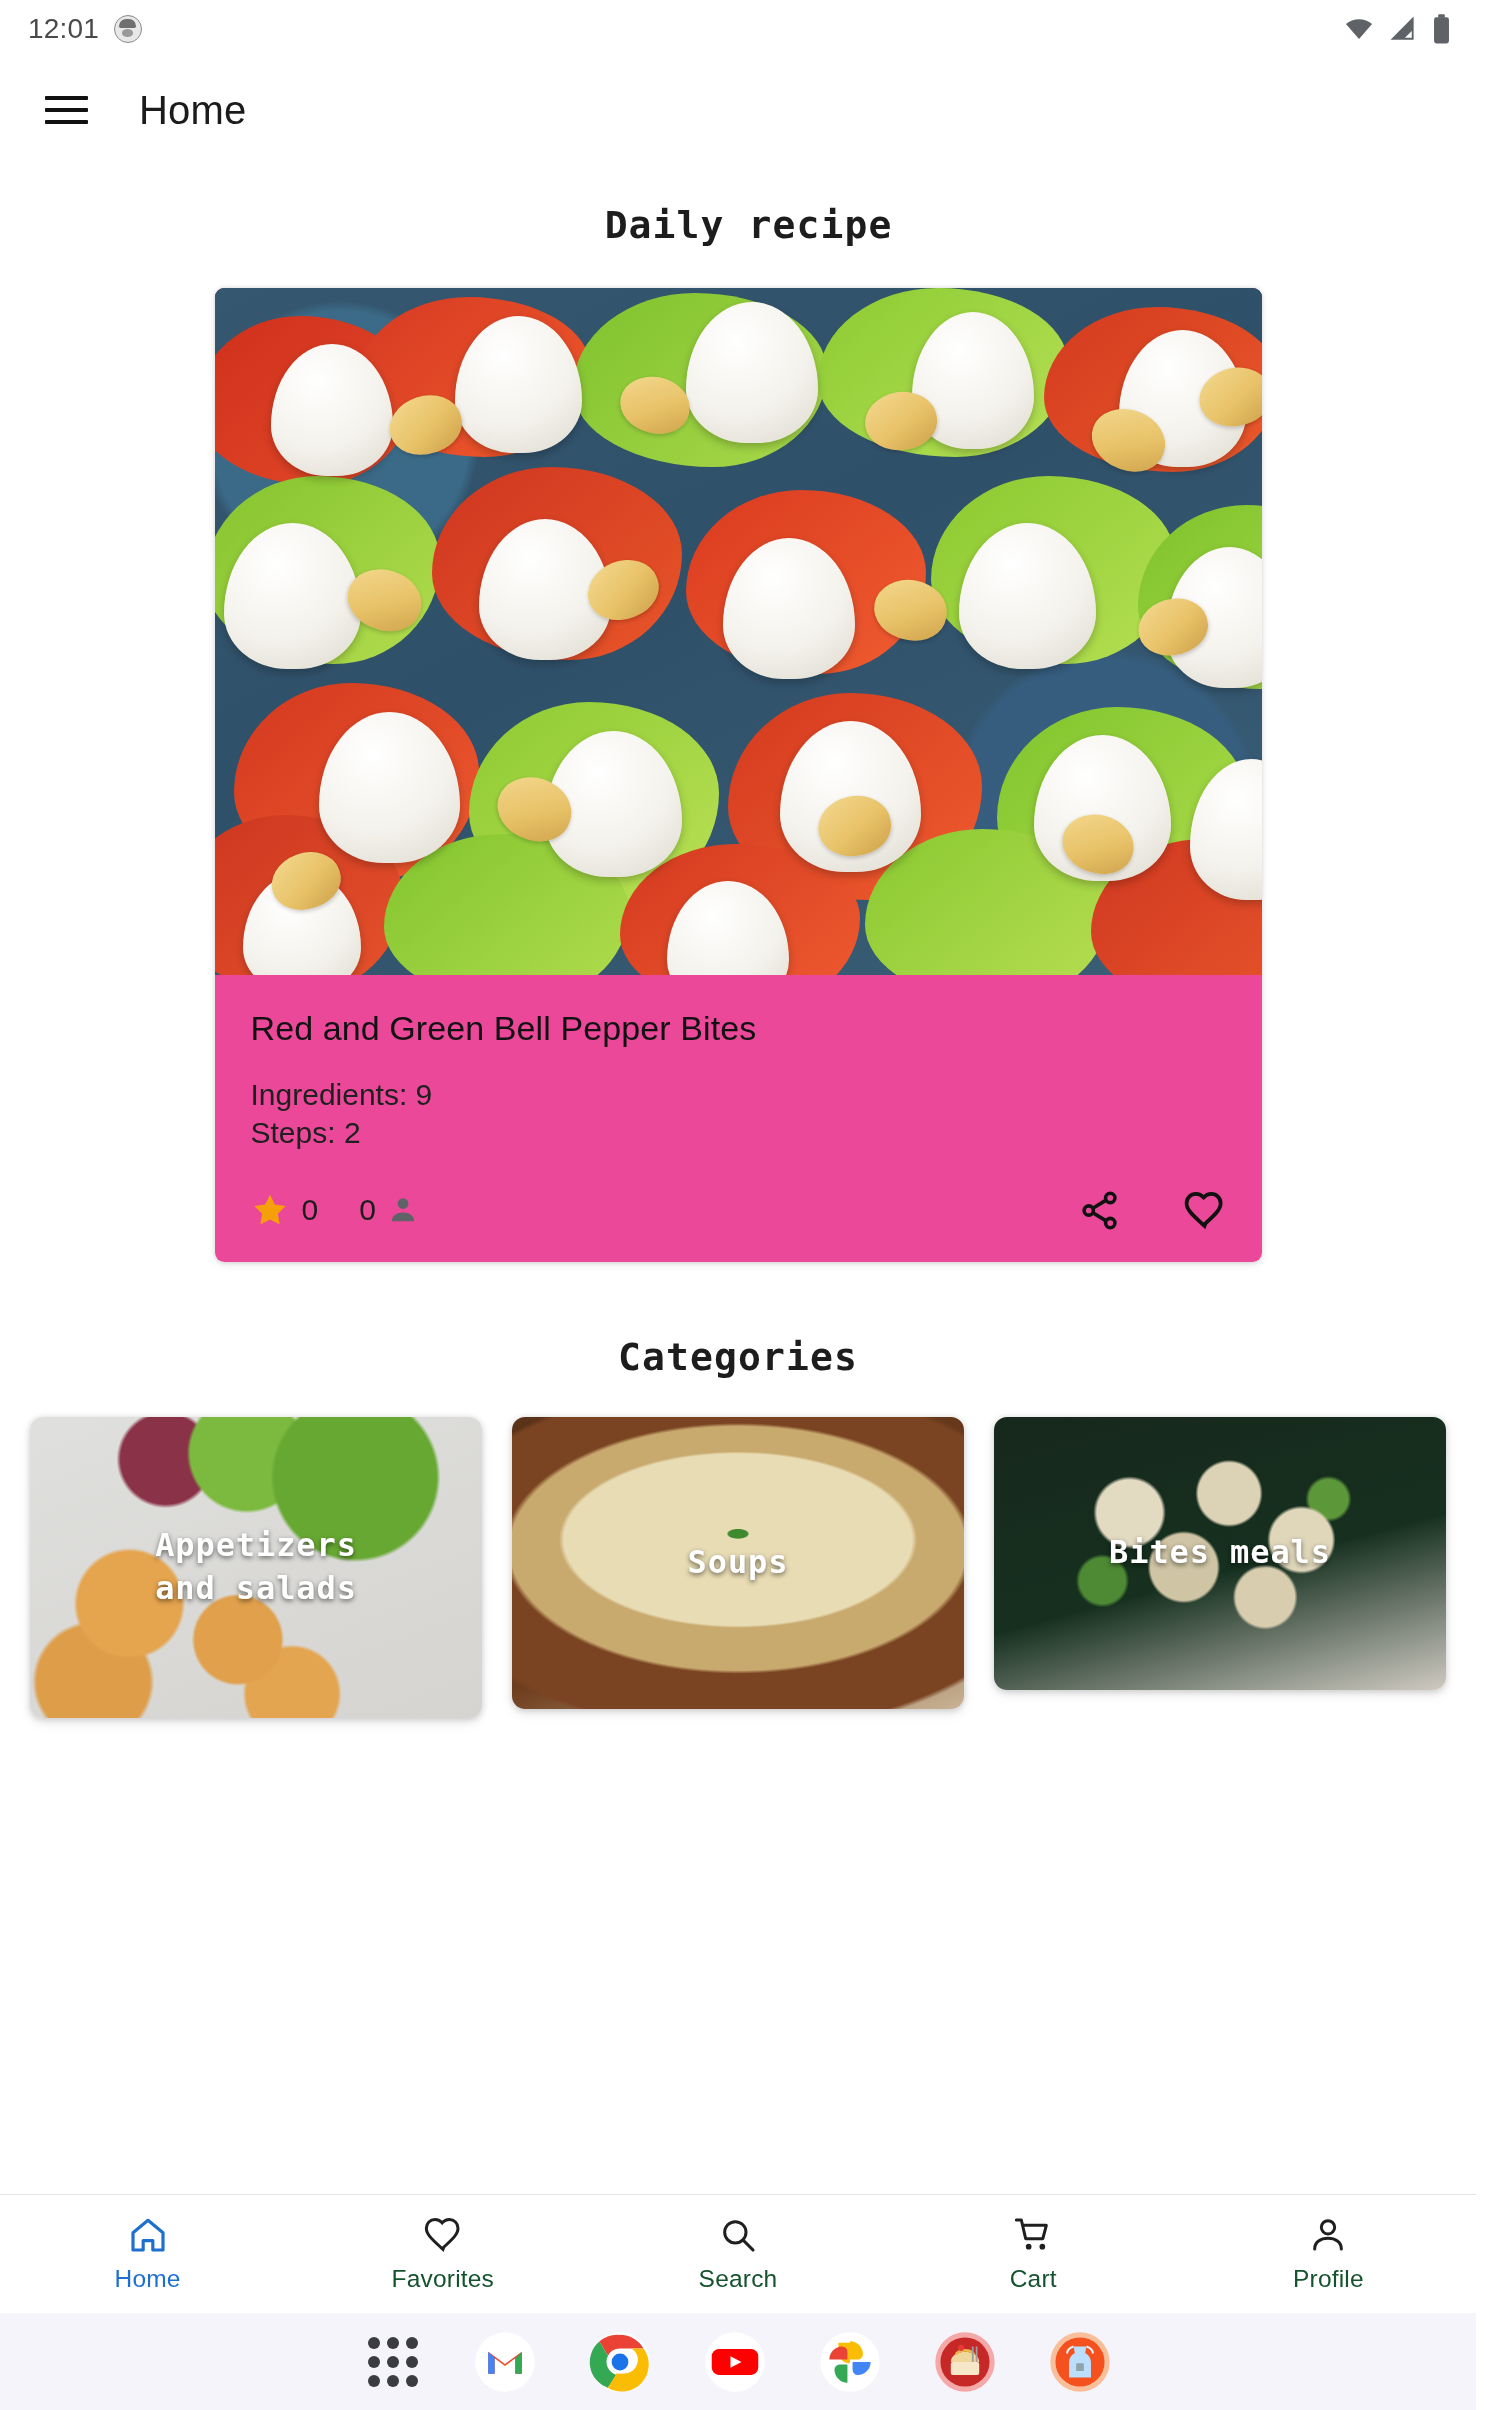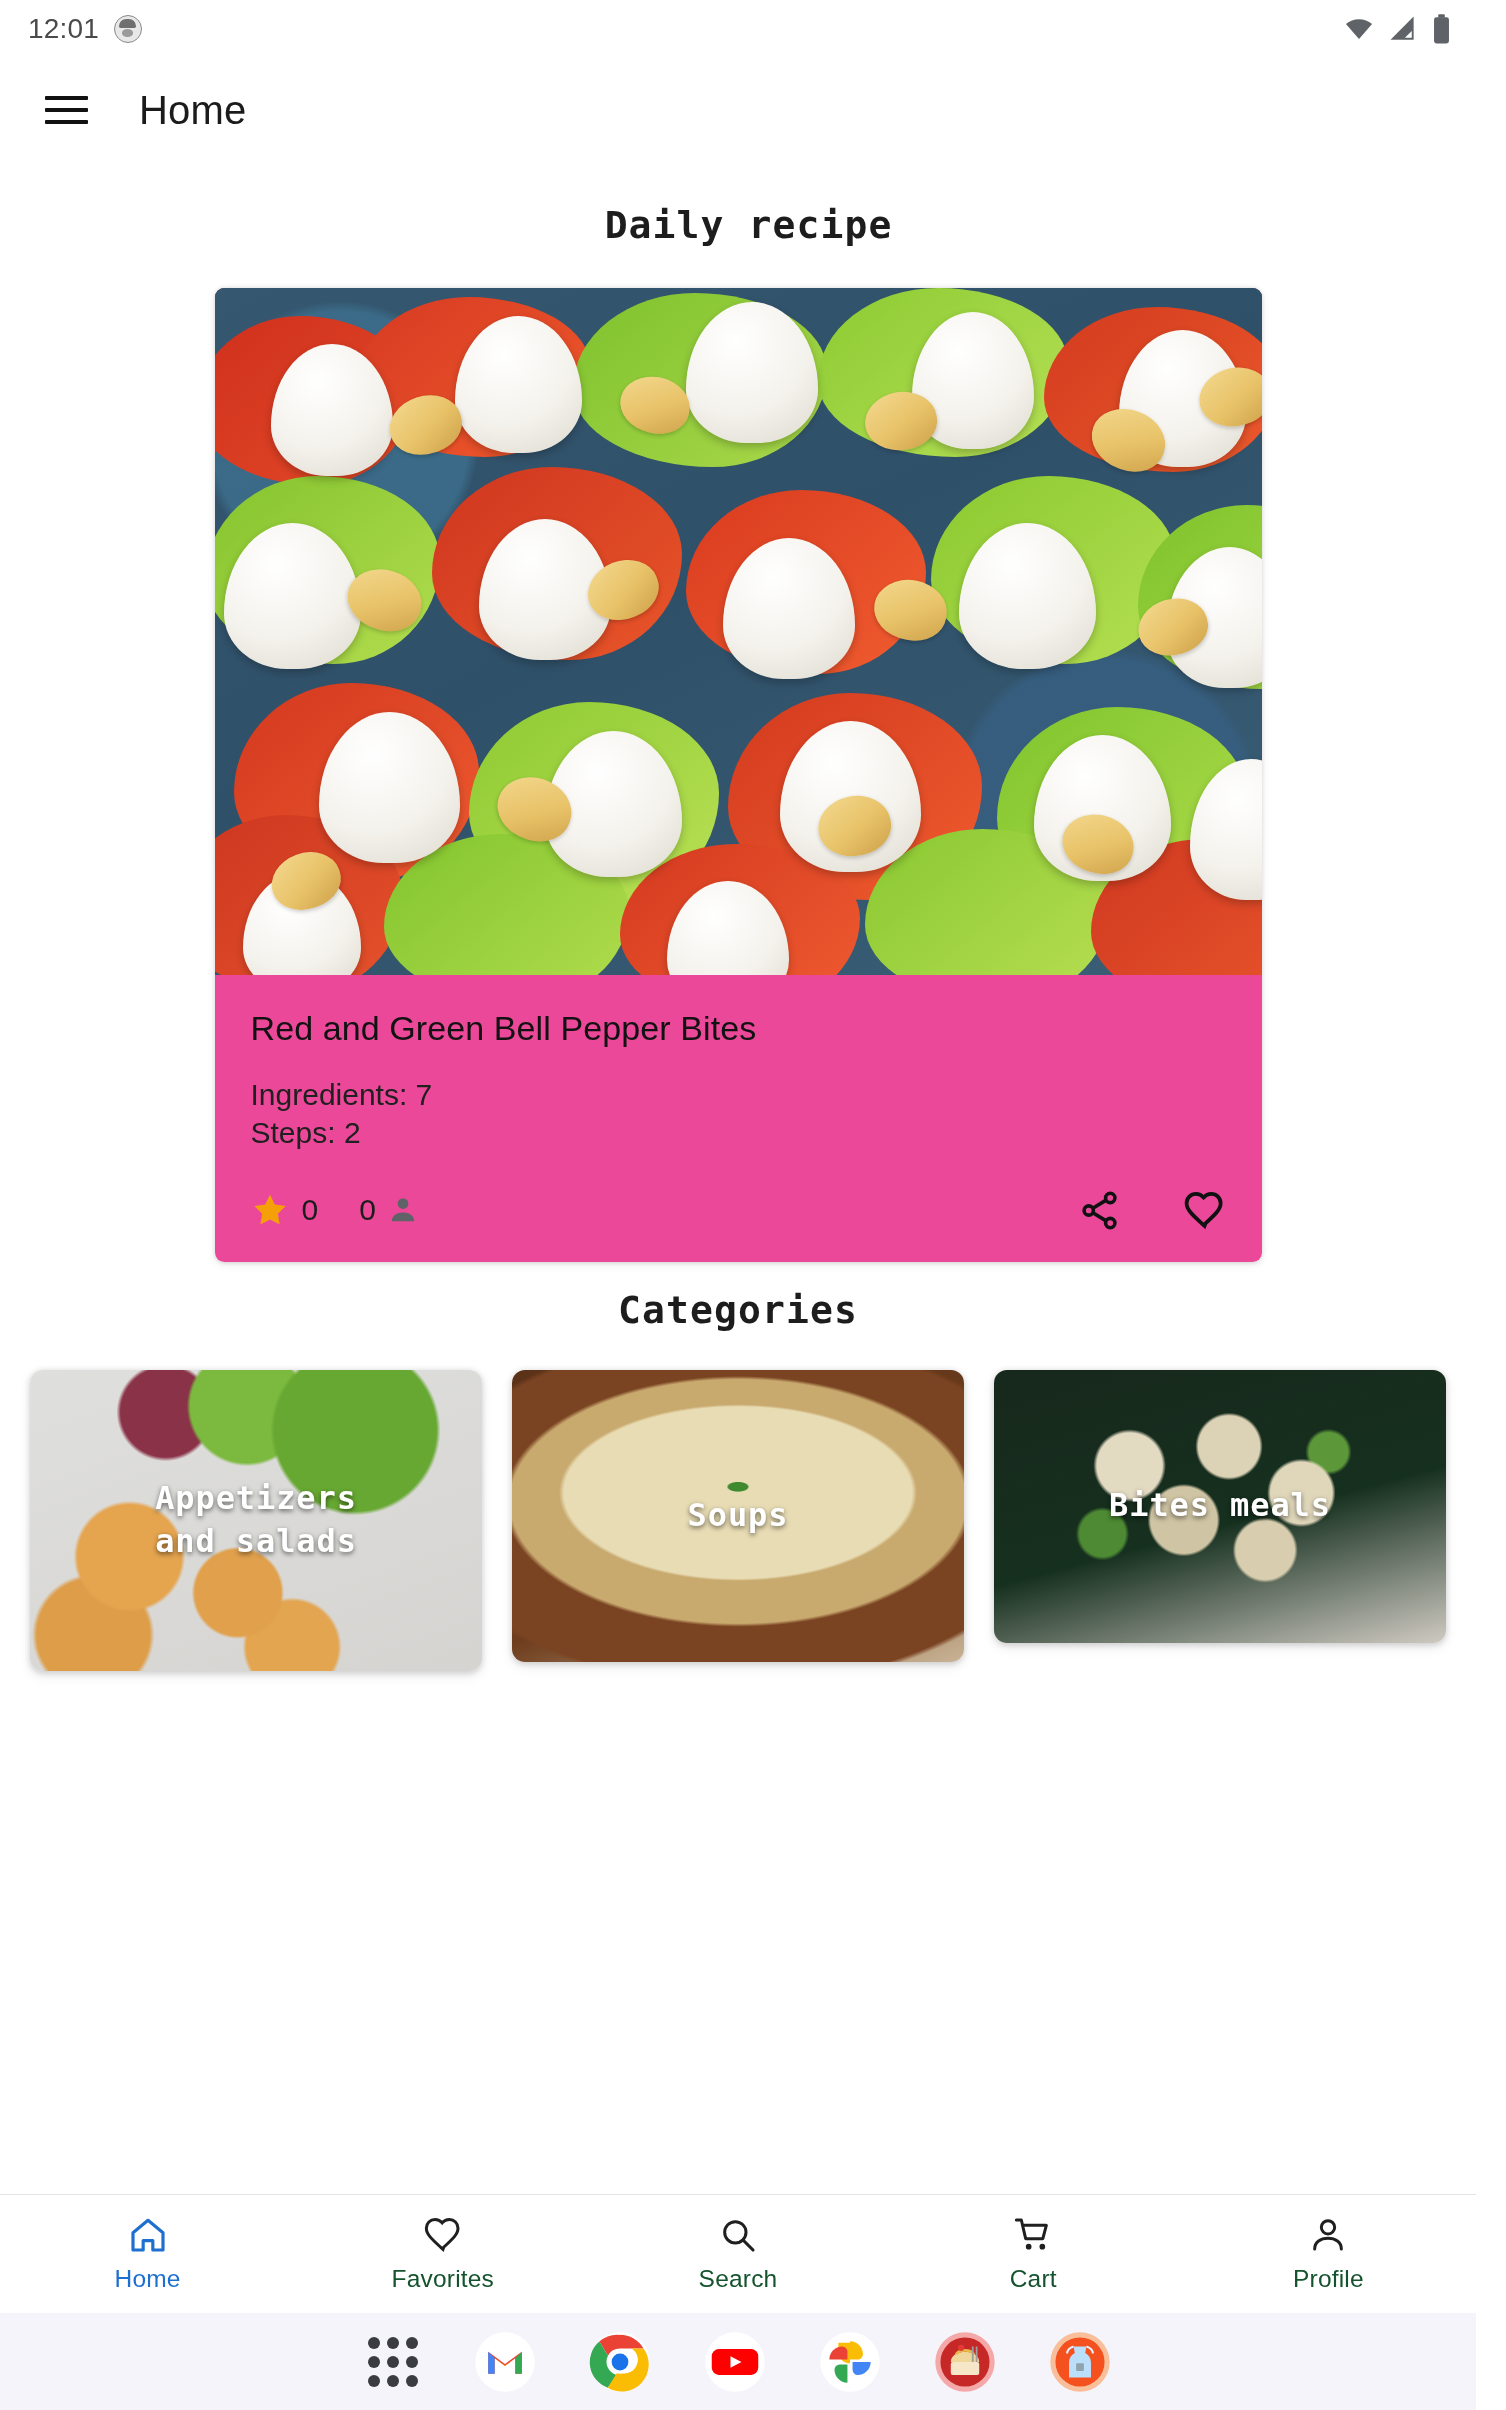--- a/index.html
+++ b/index.html
@@ -104,21 +104,21 @@
 
   .section-heading {
     text-align: center;
     font-family: "DejaVu Sans Mono", "Liberation Mono", monospace;
     font-size: 38px;
     font-weight: 700;
     color: #1d1d1d;
     letter-spacing: 1.1px;
   }
   .heading-daily { margin-top: 41px; padding-left: 21px; }
-  .heading-categories { margin-top: 26px; }
+  .heading-categories { margin-top: 73px; }
 
   
   .recipe-card {
     margin: 41px auto 0;
     width: 1047px;
     background: #ec4899;
     border-radius: 9.4px;
     box-shadow: 0 0.9px 4.7px rgba(0,0,0,0.13), 0 2.8px 9.4px rgba(0,0,0,0.07);
     overflow: hidden;
   }
@@ -360,21 +360,21 @@
         <div class="chip" style="left:923px; top:311px; width:70px; height:56px; transform:rotate(-16deg);"></div>
         <div class="chip" style="left:282px; top:490px; width:75px; height:62px; transform:rotate(18deg);"></div>
         <div class="chip" style="left:603px; top:508px; width:73px; height:60px; transform:rotate(-12deg);"></div>
         <div class="chip" style="left:847px; top:527px; width:72px; height:58px; transform:rotate(14deg);"></div>
         <div class="chip" style="left:56px;  top:565px; width:70px; height:56px; transform:rotate(-20deg);"></div>
       </div>
 
       <div class="recipe-body">
         <div class="recipe-title">Red and Green Bell Pepper Bites</div>
         <div class="recipe-meta">
-          <div>Ingredients: 7</div>
+          <div>Ingredients: 9</div>
           <div>Steps: 2</div>
         </div>
       </div>
 
       <div class="recipe-actions">
         <div class="rating-group">
           <svg class="star-icon" viewBox="0 0 24 24">
             <path d="M12 2.3l3.06 6.2 6.84 1-4.95 4.83 1.17 6.81L12 17.93l-6.12 3.21 1.17-6.81L2.1 9.5l6.84-1L12 2.3z" fill="#f5a009"></path>
           </svg>
           <span class="rating-value">0</span>

